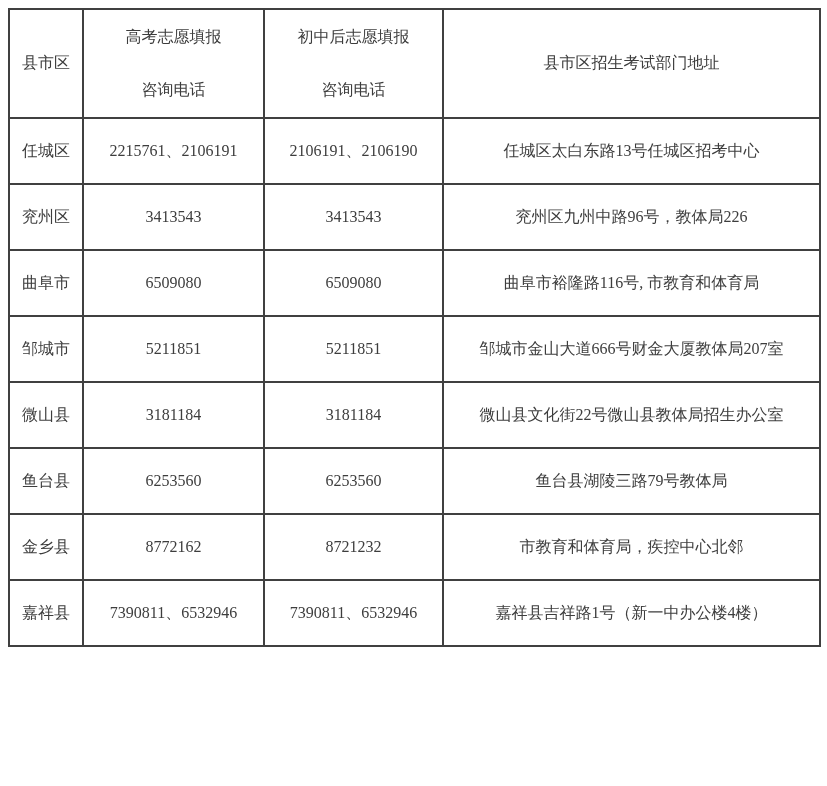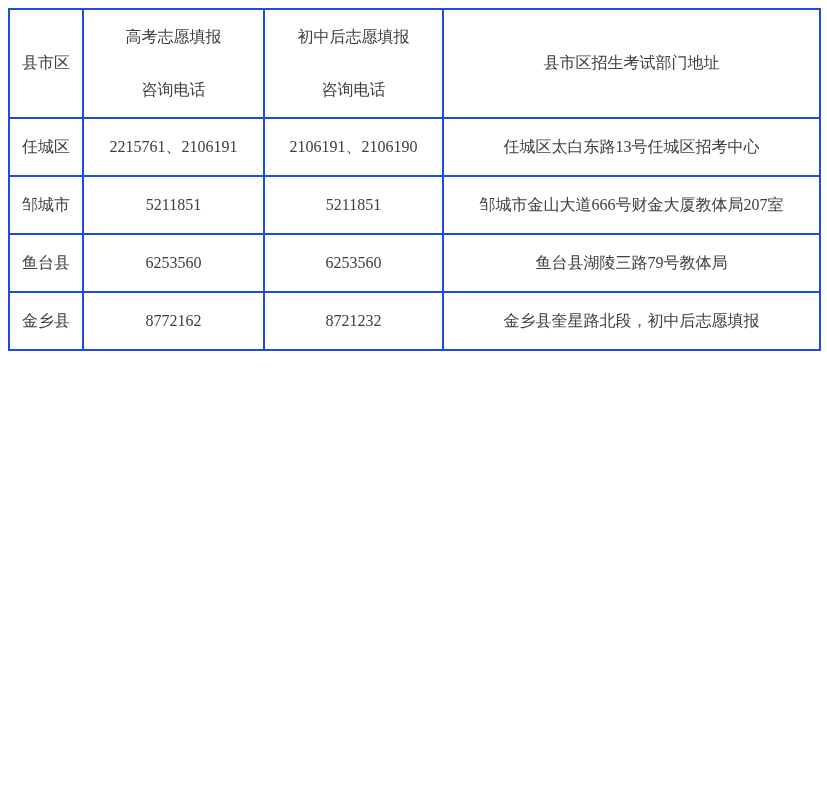--- a/index.html
+++ b/index.html
@@ -14,30 +14,30 @@
   .page {
     padding: 8px 0 0 8px;
   }
   table.contact-table {
     border-collapse: collapse;
     table-layout: fixed;
     width: 811px;
   }
   table.contact-table th,
   table.contact-table td {
-    border: 2px solid #1d4ed8;
+    border: 2px solid #404040;
     text-align: center;
     vertical-align: middle;
     font-size: 16px;
     font-weight: normal;
     padding: 0 4px;
     overflow: hidden;
   }
   thead tr { height: 109px; }
-  tbody tr { height: 58px; }
+  tbody tr { height: 66px; }
   th .hline2 { margin-top: 32px; }
   col.c-district { width: 74px; }
   col.c-gaokao   { width: 181px; }
   col.c-chuzhong { width: 179px; }
   col.c-address  { width: 377px; }
 </style>
 </head>
 <body>
 
 <div class="page">
@@ -63,32 +63,56 @@
       </tr>
     </thead>
     <tbody id="table-body">
         <tr>
           <td>任城区</td>
           <td>2215761、2106191</td>
           <td>2106191、2106190</td>
           <td>任城区太白东路13号任城区招考中心</td>
         </tr>
         <tr>
+          <td>兖州区</td>
+          <td>3413543</td>
+          <td>3413543</td>
+          <td>兖州区九州中路96号，教体局226</td>
+        </tr>
+        <tr>
+          <td>曲阜市</td>
+          <td>6509080</td>
+          <td>6509080</td>
+          <td>曲阜市裕隆路116号, 市教育和体育局</td>
+        </tr>
+        <tr>
           <td>邹城市</td>
           <td>5211851</td>
           <td>5211851</td>
           <td>邹城市金山大道666号财金大厦教体局207室</td>
+        </tr>
+        <tr>
+          <td>微山县</td>
+          <td>3181184</td>
+          <td>3181184</td>
+          <td>微山县文化街22号微山县教体局招生办公室</td>
         </tr>
         <tr>
           <td>鱼台县</td>
           <td>6253560</td>
           <td>6253560</td>
           <td>鱼台县湖陵三路79号教体局</td>
         </tr>
         <tr>
           <td>金乡县</td>
           <td>8772162</td>
           <td>8721232</td>
-          <td>金乡县奎星路北段，初中后志愿填报</td>
+          <td>市教育和体育局，疾控中心北邻</td>
+        </tr>
+        <tr>
+          <td>嘉祥县</td>
+          <td>7390811、6532946</td>
+          <td>7390811、6532946</td>
+          <td>嘉祥县吉祥路1号（新一中办公楼4楼）</td>
         </tr>
       </tbody>
   </table>
 </div>
 
 </body></html>

